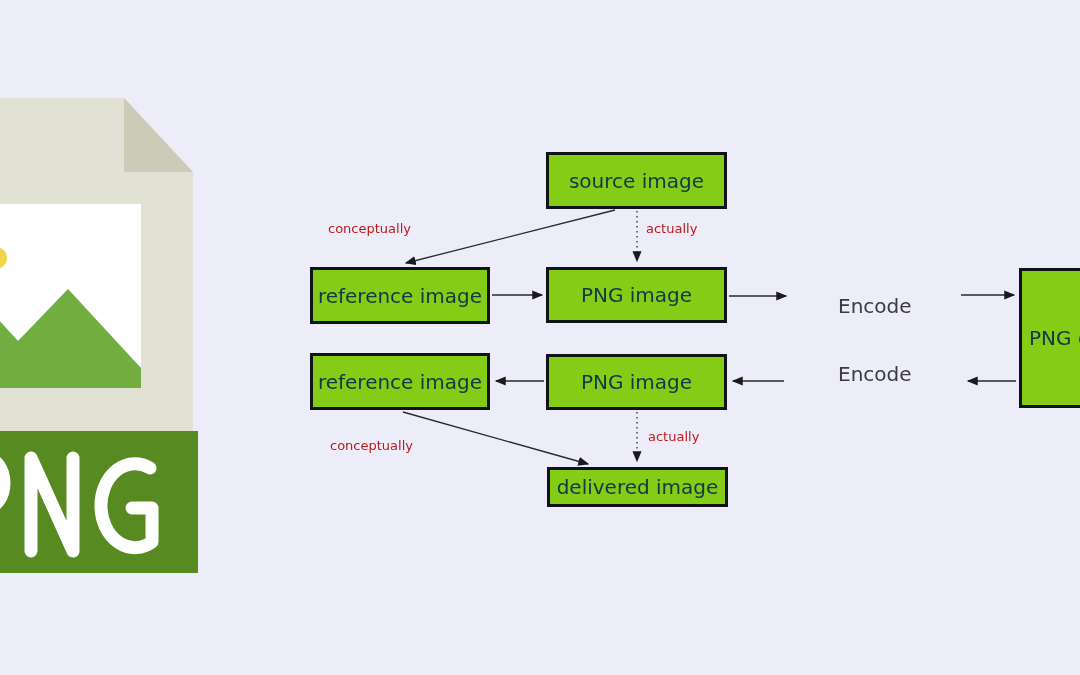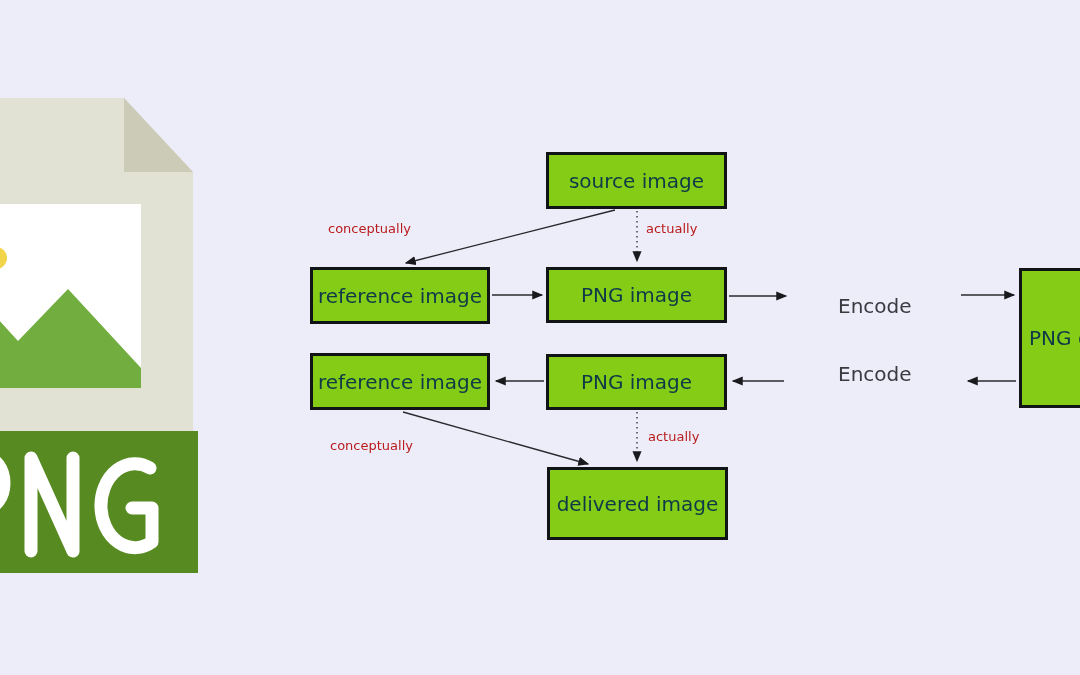--- a/index.html
+++ b/index.html
@@ -75,21 +75,21 @@
 <div class="node" style="left:546px; top:152px; width:181px; height:57px;">source image</div>
 
 <div class="node" style="left:310px; top:267px; width:180px; height:57px;">reference image</div>
 
 <div class="node" style="left:546px; top:267px; width:181px; height:56px;">PNG image</div>
 
 <div class="node" style="left:310px; top:353px; width:180px; height:57px;">reference image</div>
 
 <div class="node" style="left:546px; top:354px; width:181px; height:56px;">PNG image</div>
 
-<div class="node" style="left:547px; top:467px; width:181px; height:73px;">delivered image</div>
+<div class="node" style="left:547px; top:467px; width:181px; height:40px;">delivered image</div>
 
 <div class="node left-align" style="left:1019px; top:268px; width:130px; height:140px;">PNG d</div>
 
 <div class="flabel" style="left:328px; top:221px;">conceptually</div>
 
 <div class="flabel" style="left:646px; top:221px;">actually</div>
 
 <div class="flabel big" style="left:838px; top:294px;">Encode</div>
 
 <div class="flabel big" style="left:838px; top:362px;">Encode</div>

